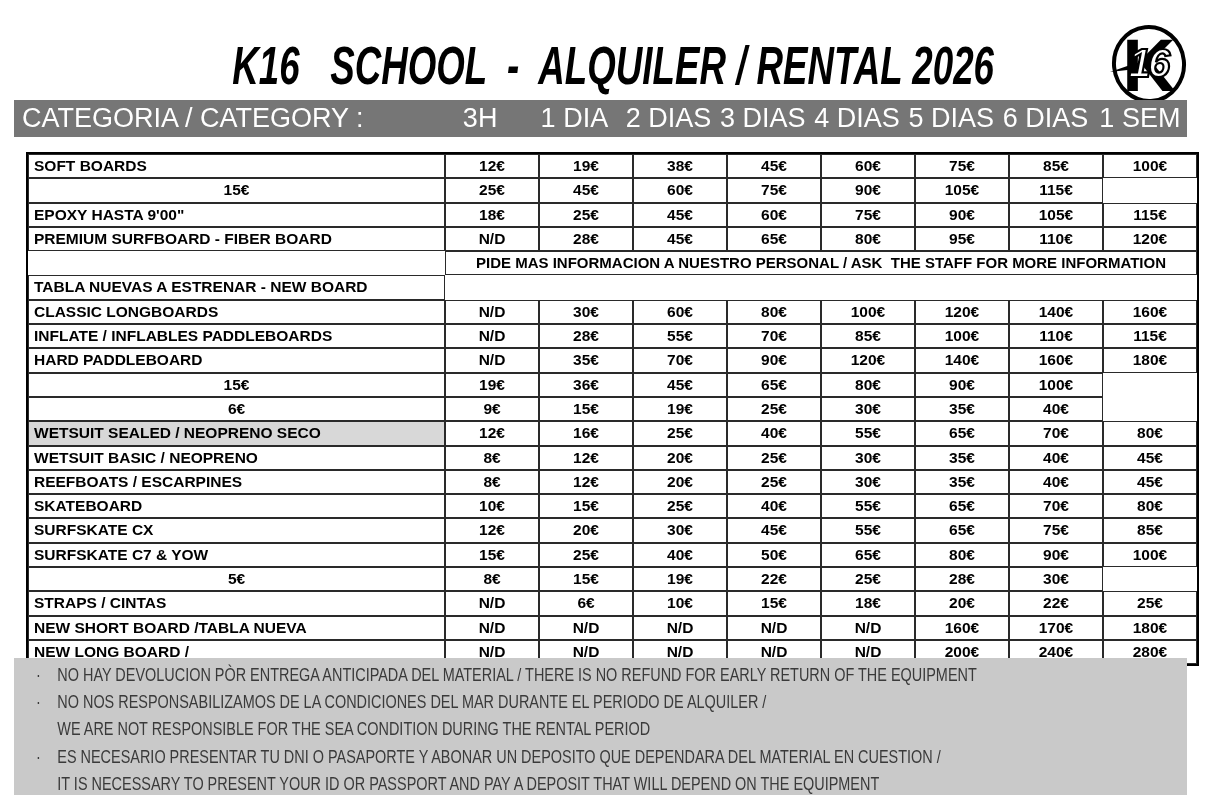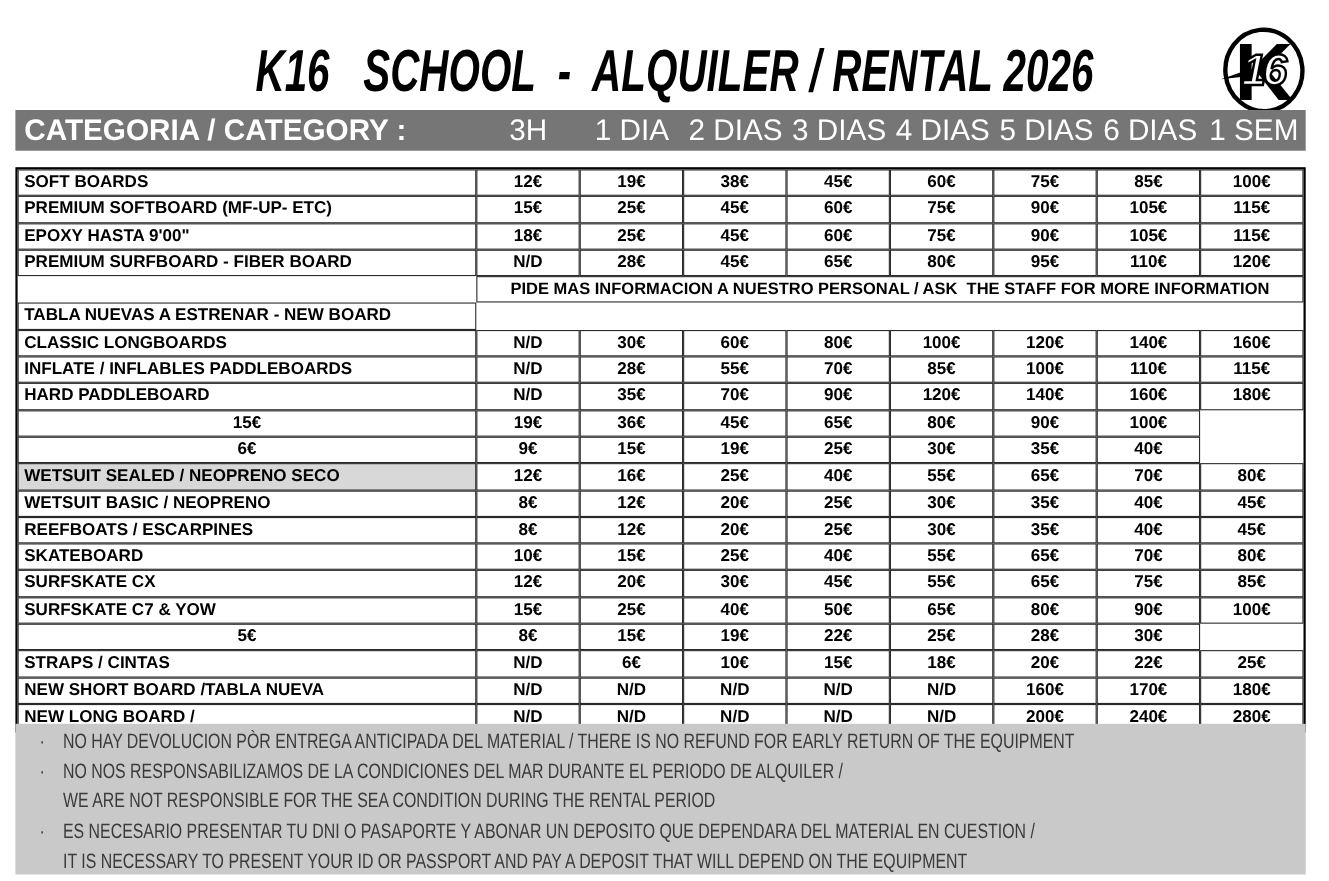--- a/index.html
+++ b/index.html
@@ -19,24 +19,24 @@
     font-size:54px;line-height:54px;font-weight:bold;font-style:italic;
     white-space:pre;color:#000;padding-left:16px;
   }
   .title-inner{display:inline-block;transform:scaleX(0.68);transform-origin:center;}
   .logo{position:absolute;top:24px;right:14px;width:92px;height:80px;}
   .bar{
     position:absolute;left:14px;top:100px;width:1173px;height:37px;
     background:var(--bar-bg);display:grid;grid-template-columns:419px repeat(8,1fr);
     align-items:center;color:#ffffff;font-size:27px;line-height:37px;
   }
-  .bar-label{padding-left:8px;white-space:pre;font-weight:bold;}
+  .bar-label{padding-left:8px;white-space:pre;}
   .bar-col{text-align:center;white-space:nowrap;}
   .price-table{
-    position:absolute;left:14px;top:152px;width:1169px;
+    position:absolute;left:26px;top:152px;width:1169px;
     border:2px solid #000;background:#fff;
   }
   .t-row{display:grid;grid-template-columns:417px repeat(8,1fr);}
   .t-cell{
     border:1px solid var(--cell-border);
     height:22.3px;line-height:22.3px;
     font-size:15.5px;font-weight:bold;color:#000;
     overflow:hidden;white-space:nowrap;
   }
   .t-label{padding-left:5px;text-align:left;}
@@ -88,21 +88,20 @@
       <div class="t-cell t-price">12€</div>
       <div class="t-cell t-price">19€</div>
       <div class="t-cell t-price">38€</div>
       <div class="t-cell t-price">45€</div>
       <div class="t-cell t-price">60€</div>
       <div class="t-cell t-price">75€</div>
       <div class="t-cell t-price">85€</div>
       <div class="t-cell t-price">100€</div>
     </div>
     <div class="t-row">
-      <div class="t-cell t-label">PREMIUM SOFTBOARD (MF-UP- ETC)</div>
       <div class="t-cell t-price">15€</div>
       <div class="t-cell t-price">25€</div>
       <div class="t-cell t-price">45€</div>
       <div class="t-cell t-price">60€</div>
       <div class="t-cell t-price">75€</div>
       <div class="t-cell t-price">90€</div>
       <div class="t-cell t-price">105€</div>
       <div class="t-cell t-price">115€</div>
     </div>
     <div class="t-row">

